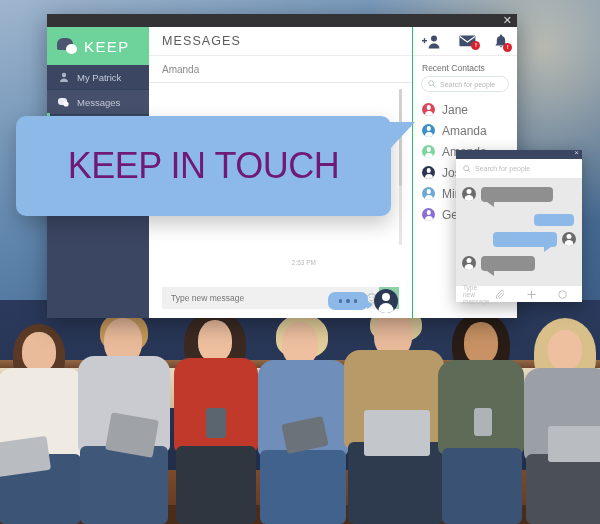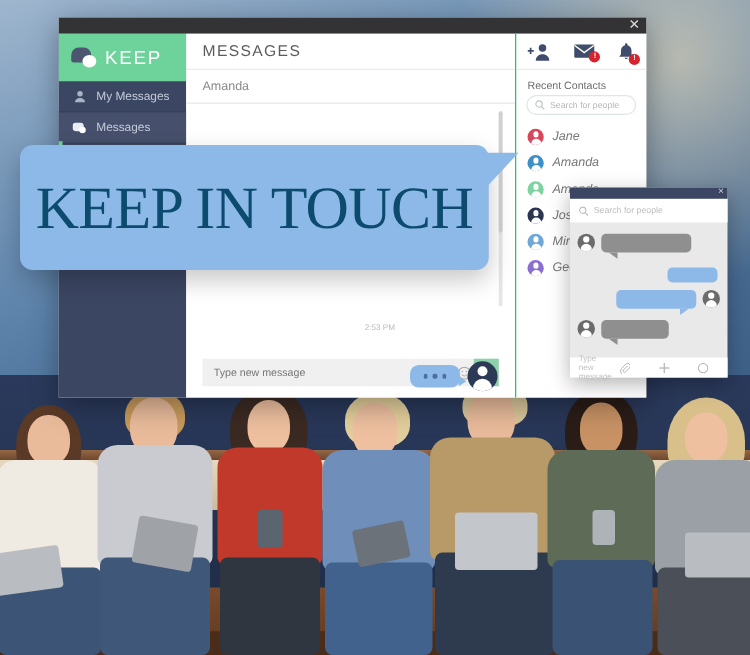--- a/index.html
+++ b/index.html
@@ -144,21 +144,21 @@
     margin:0 8px 7px 8px;height:14px;border:1px solid #dfe7e2;border-radius:8px;
     display:flex;align-items:center;gap:4px;padding-left:6px;cursor:text;
   }
   .rc-search span{color:#b6b6b6;font-size:7px;}
   .contact{
     height:21px;display:flex;align-items:center;gap:7px;padding-left:9px;cursor:pointer;
   }
   .c-av{width:13px;height:13px;border-radius:50%;position:relative;overflow:hidden;flex:0 0 13px;}
   .c-av:before{content:"";position:absolute;left:50%;top:2px;width:4.5px;height:4.5px;border-radius:50%;background:#fff;transform:translateX(-50%);}
   .c-av:after{content:"";position:absolute;left:50%;top:7.5px;width:8px;height:7px;border-radius:4px 4px 0 0;background:#fff;transform:translateX(-50%);}
-  .c-name{color:#777;font-size:10px;font-style:italic;}
+  .c-name{color:#777;font-size:12px;}
 
   
   .mini{
     position:absolute;left:456px;top:150px;width:126px;height:152px;
     background:#e9e9e9;box-shadow:0 5px 16px rgba(0,0,0,.3);
   }
   .mini-title{height:9px;background:#3b4663;position:relative;}
   .mini-title .mx{position:absolute;right:3px;top:-2px;color:#cfd4e0;font-size:8px;}
   .mini-search{
     height:19px;background:#fff;display:flex;align-items:center;gap:4px;padding-left:7px;
@@ -185,22 +185,22 @@
     background:#8cb9e8;border-radius:10px;
     display:flex;align-items:center;justify-content:center;
     box-shadow:0 8px 20px rgba(0,0,0,.22);
   }
   .speech .tailwrap{position:absolute;right:-26px;top:6px;width:30px;height:34px;overflow:hidden;}
   .speech .tail{
     position:absolute;left:0;top:0;width:0;height:0;
     border-left:28px solid #8cb9e8;border-bottom:30px solid transparent;
   }
   .speech-text{
-    color:#0c4a6e;font-size:48px;letter-spacing:-0.5px;white-space:nowrap;
-    font-family:Liberation Serif, serif;font-weight:400;
+    color:#701a75;font-size:36px;letter-spacing:-0.5px;white-space:nowrap;
+    font-family:Liberation Sans, sans-serif;font-weight:400;
   }
   svg{display:block;}
 </style>
 </head>
 <body>
 
 <div id="stage">
 
   <div class="bg-sky"></div>
   <div class="bg-wall"></div>
@@ -285,21 +285,21 @@
           <span>KEEP</span>
         </div>
 
         <div class="navitem">
           <span class="ni">
             <svg width="10" height="10" viewBox="0 0 10 10">
                 <circle cx="5" cy="3" r="2.2" fill="#aab2c4"></circle>
                 <path d="M1 10c0-2.3 1.8-3.6 4-3.6S9 7.7 9 10z" fill="#aab2c4"></path>
               </svg>
           </span>
-          <span>My Messages</span>
+          <span>My Patrick</span>
         </div>
 
 
         <div class="nav-accent" style="top:86px;"></div>
         <div class="navitem active">
           <span class="ni">
             <svg width="11" height="9" viewBox="0 0 11 9">
                 <rect width="9" height="7" rx="3" fill="#e8ecf5"></rect>
                 <circle cx="8" cy="6" r="2.6" fill="#ffffff"></circle>
               </svg>

